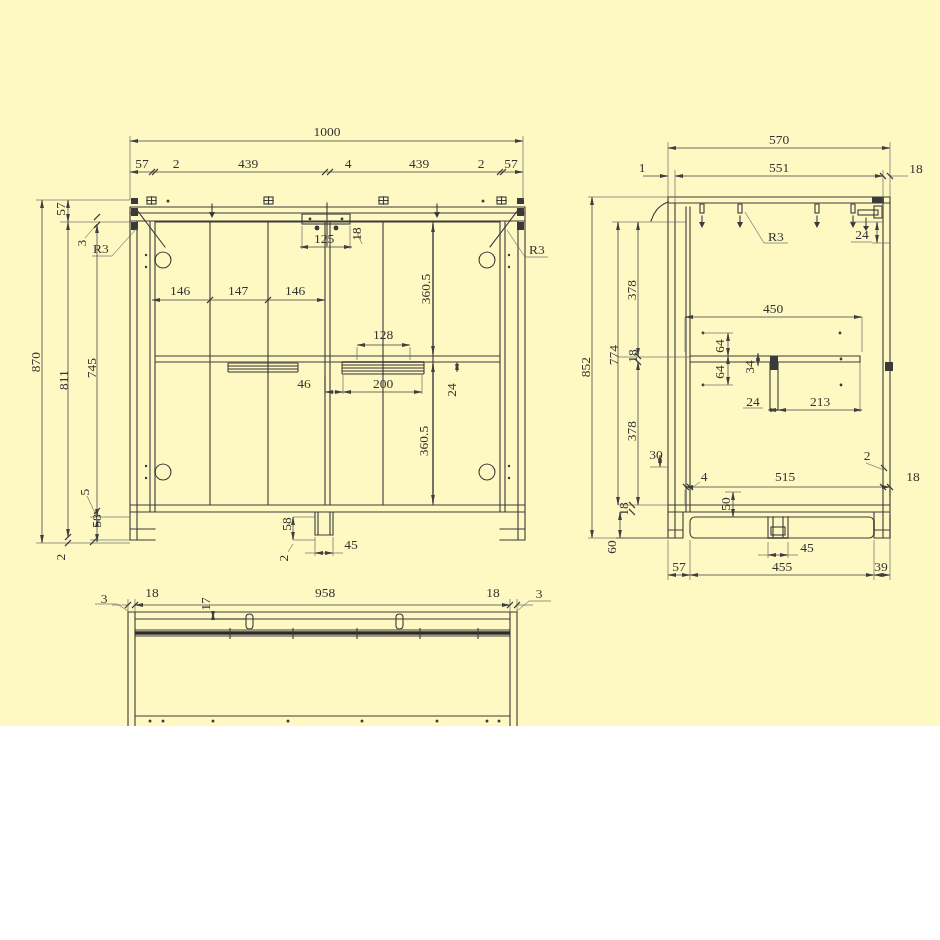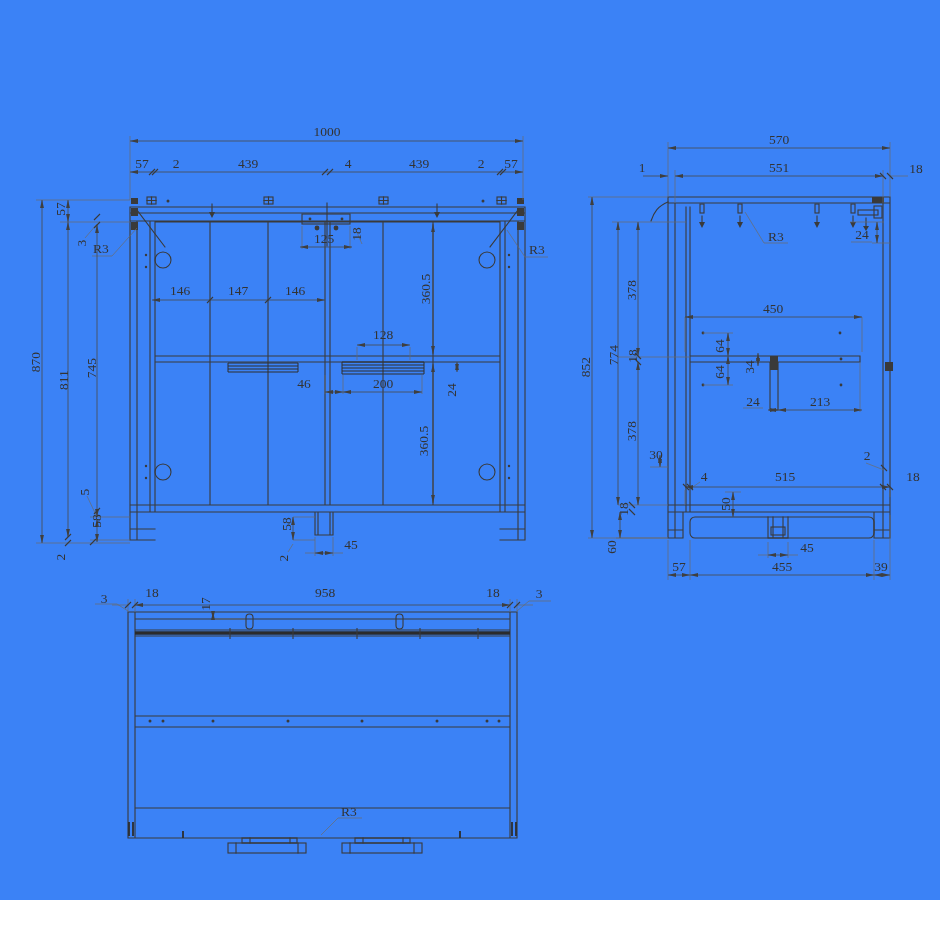--- a/index.html
+++ b/index.html
@@ -1,16 +1,16 @@
 <!DOCTYPE html>
 <html><head>
 <meta charset="utf-8">
 <style>
   html,body{margin:0;padding:0;background:#ffffff;}
-  .page{width:940px;height:900px;background:#3b82f6;position:relative;overflow:hidden;}
+  .page{width:940px;height:726px;background:#fef9c3;position:relative;overflow:hidden;}
   svg{display:block;}
   .s   {stroke:#3a3a3a;stroke-width:1.1;fill:none;stroke-linecap:square;}
   .s2  {stroke:#2e2e2e;stroke-width:1.8;fill:none;}
   .lt  {stroke:#6b6b6b;stroke-width:0.7;fill:none;}
   .dm  {stroke:#4a4a4a;stroke-width:0.8;fill:none;}
   .tk  {stroke:#3a3a3a;stroke-width:1.1;fill:none;}
   .hk  {stroke:#2f2f2f;stroke-width:1;fill:none;}
   .fd  {fill:#3a3a3a;stroke:none;}
   .t   {font-family:"Liberation Serif",serif;font-size:13.5px;fill:#333333;text-anchor:middle;}
 </style>

